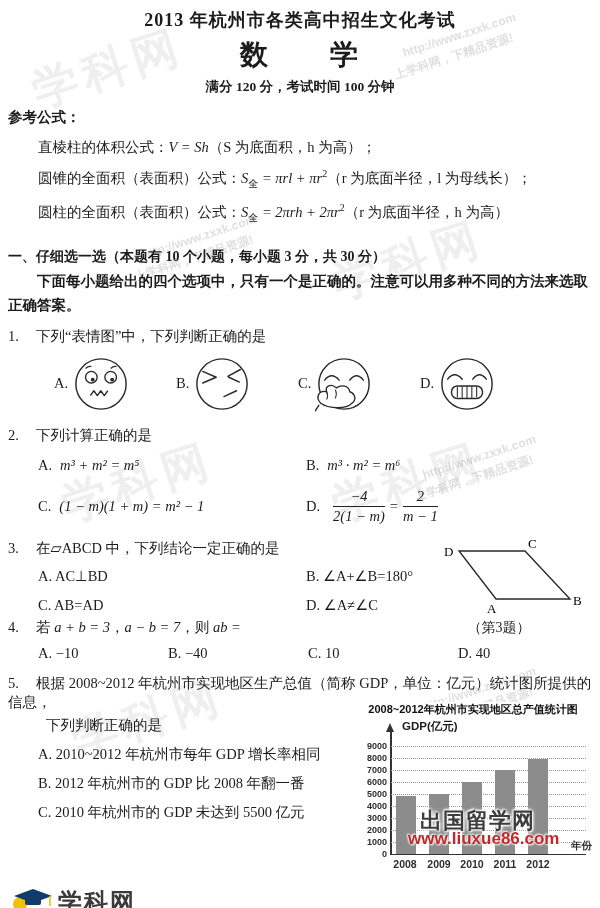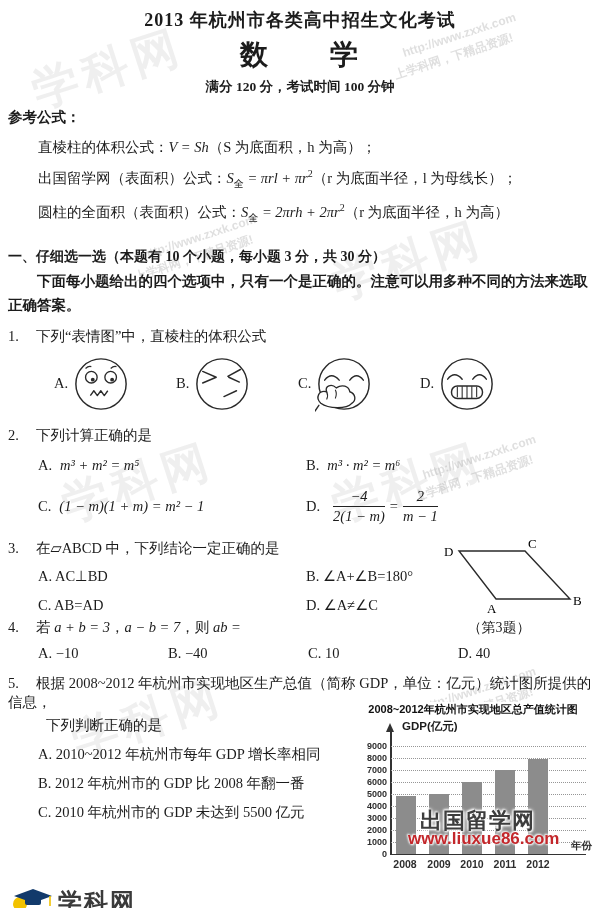--- a/index.html
+++ b/index.html
@@ -91,31 +91,31 @@
 
     <div class="title">2013 年杭州市各类高中招生文化考试</div>
     <div class="subject">数　　学</div>
     <div class="subtitle">满分 120 分，考试时间 100 分钟</div>
 
     <div class="f-head">参考公式：</div>
     <div class="f-line">
       <span>直棱柱的体积公式：</span><span class="math">V = Sh</span><span>（S 为底面积，h 为高）；</span>
     </div>
     <div class="f-line">
-      <span>出国留学网（表面积）公式：</span><span class="math">S</span><sub class="cn">全</sub><span class="math"> = πrl + πr</span><sup class="sp">2</sup><span>（r 为底面半径，l 为母线长）；</span>
+      <span>圆锥的全面积（表面积）公式：</span><span class="math">S</span><sub class="cn">全</sub><span class="math"> = πrl + πr</span><sup class="sp">2</sup><span>（r 为底面半径，l 为母线长）；</span>
     </div>
     <div class="f-line">
       <span>圆柱的全面积（表面积）公式：</span><span class="math">S</span><sub class="cn">全</sub><span class="math"> = 2πrh + 2πr</span><sup class="sp">2</sup><span>（r 为底面半径，h 为高）</span>
     </div>
 
     <div class="sec-head">一、仔细选一选（本题有 10 个小题，每小题 3 分，共 30 分）</div>
     <div class="sec-intro">下面每小题给出的四个选项中，只有一个是正确的。注意可以用多种不同的方法来选取正确答案。</div>
 
     <div class="q">
-      <span class="qnum">1.</span><span class="q-stem">下列“表情图”中，直棱柱的体积公式</span>
+      <span class="qnum">1.</span><span class="q-stem">下列“表情图”中，下列判断正确的是</span>
       <div class="faces">
         <div class="face-item">
           <span class="lbl">A.</span>
           <svg width="58" height="60" viewBox="-30 -30 60 60">
             <circle cx="0" cy="0" r="26" fill="none" stroke="#2a2a2a" stroke-width="1.5"></circle>
             <circle cx="-10" cy="-7" r="6" fill="none" stroke="#2a2a2a" stroke-width="1.4"></circle>
             <circle cx="10" cy="-7" r="6" fill="none" stroke="#2a2a2a" stroke-width="1.4"></circle>
             <circle cx="-8.5" cy="-4.5" r="2" fill="#2a2a2a"></circle>
             <circle cx="11.5" cy="-4.5" r="2" fill="#2a2a2a"></circle>
             <path d="M-16,-16 q3,-3 6,-2 M10,-16 q3,-3 6,-2" fill="none" stroke="#2a2a2a" stroke-width="1.2"></path>

